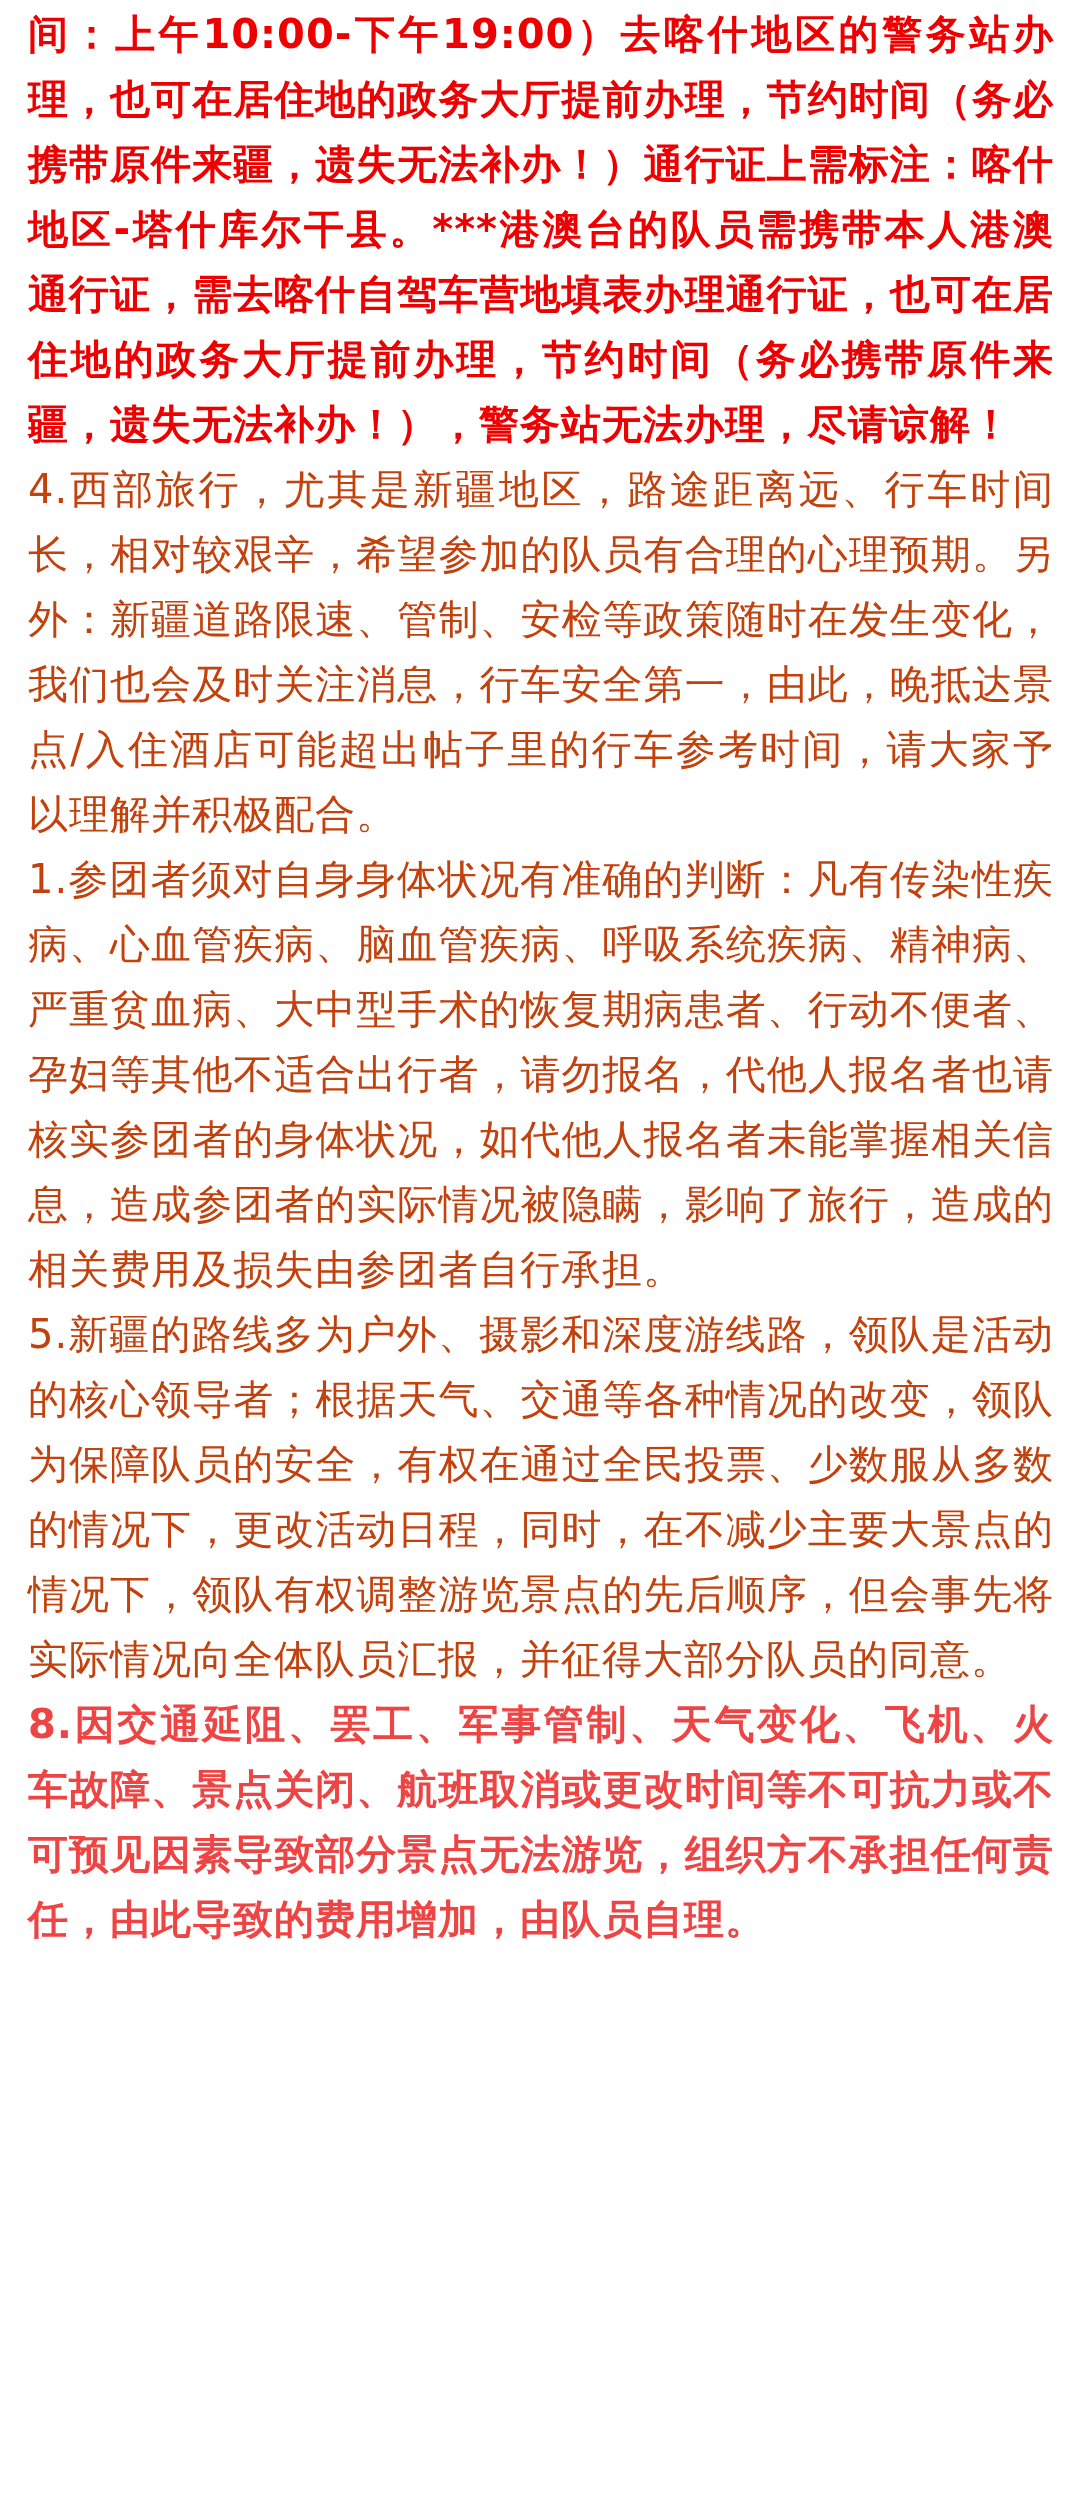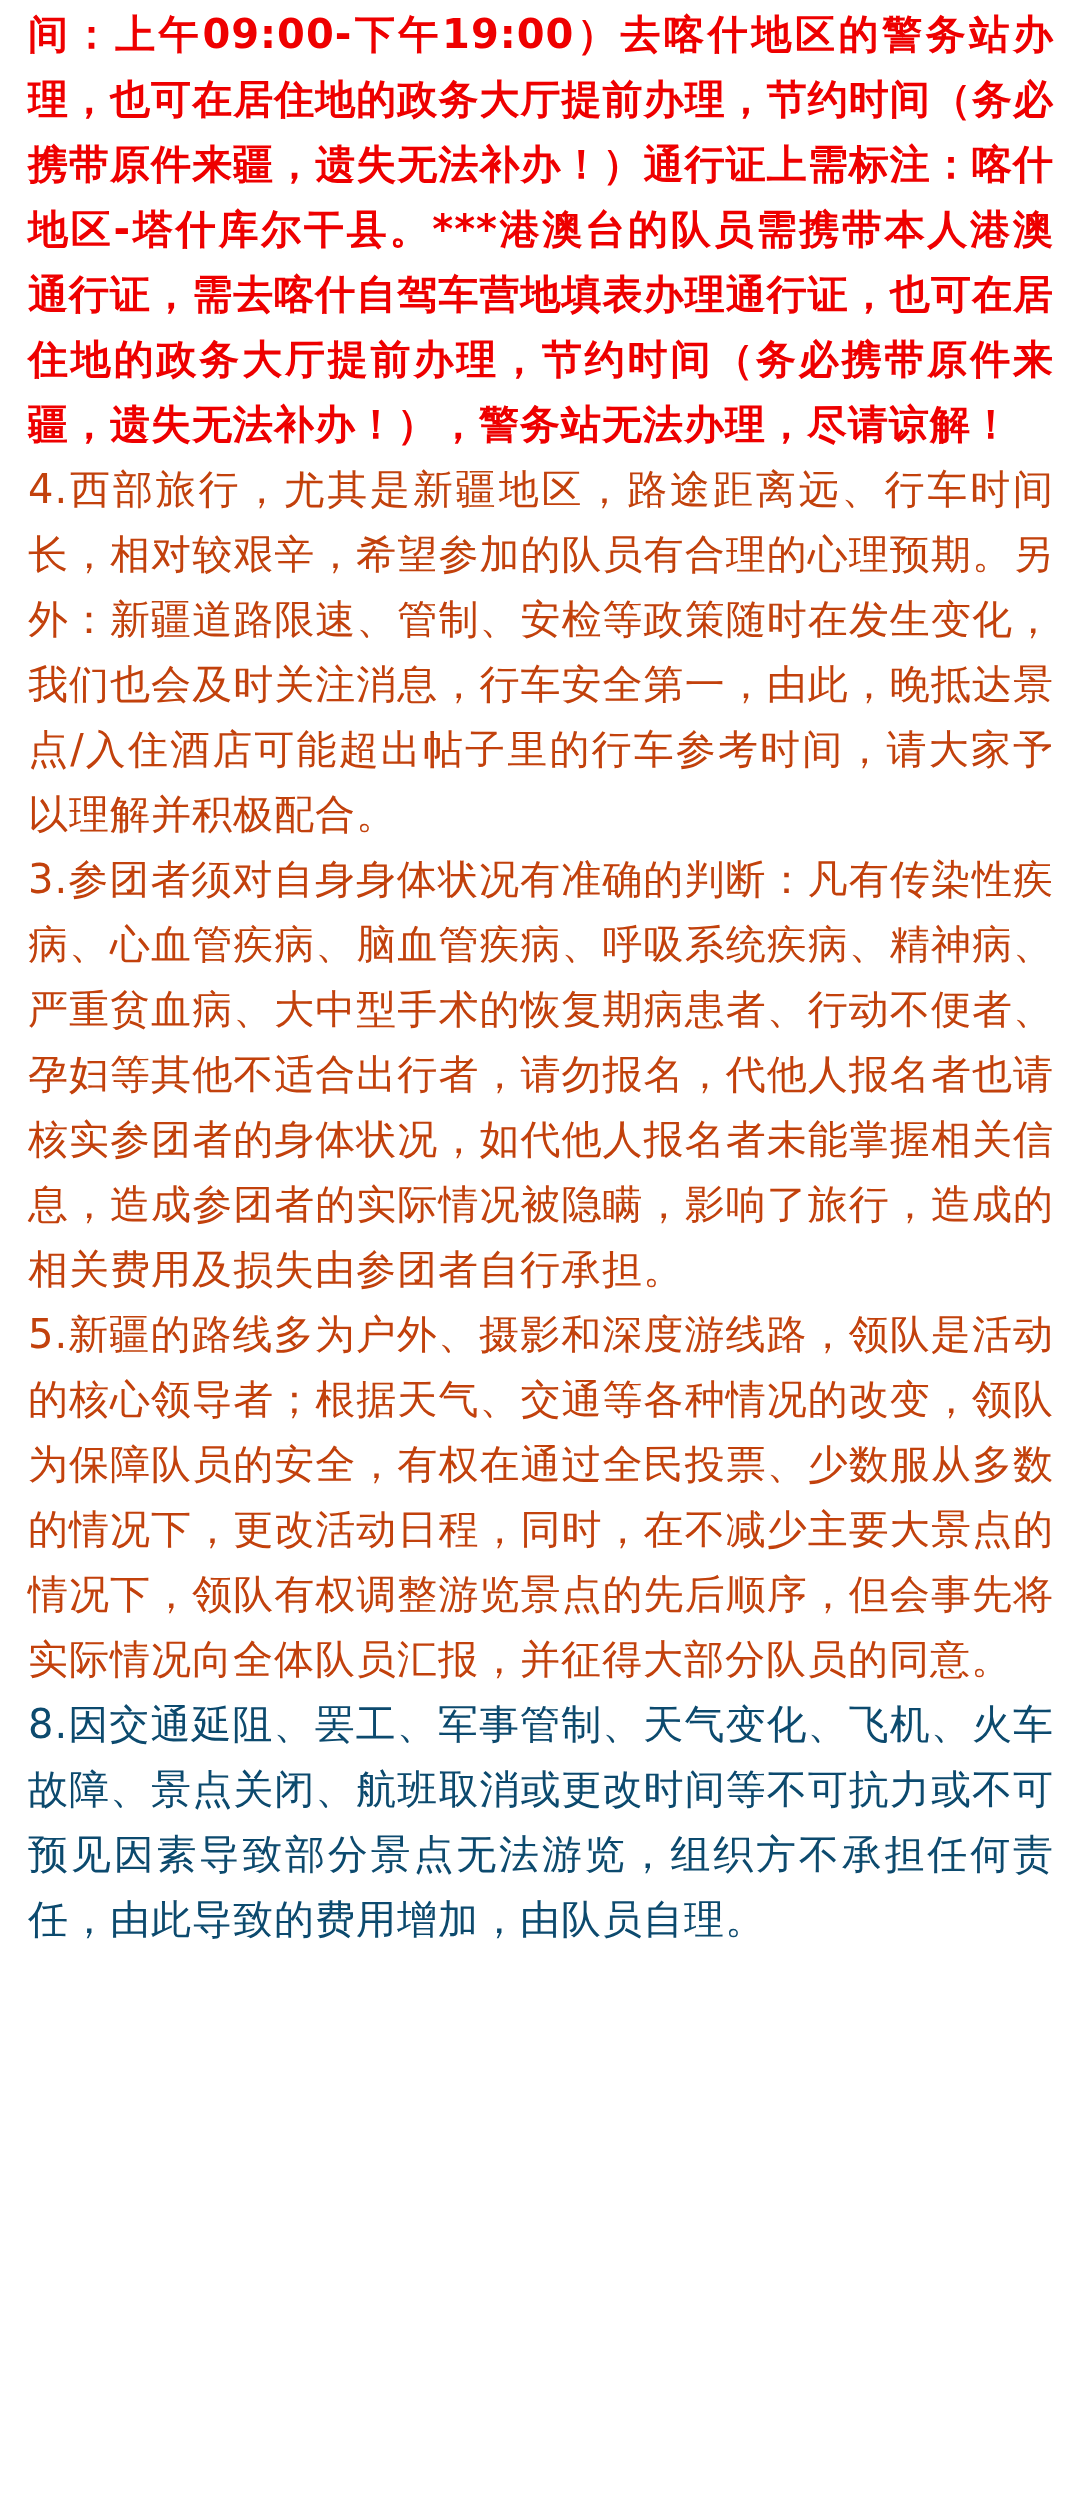--- a/index.html
+++ b/index.html
@@ -8,25 +8,25 @@
     padding: 2px 26px 0 28px;
     font-family: "DejaVu Sans", "Liberation Sans", sans-serif;
     font-size: 40px;
     line-height: 65px;
     color: #1a1a1a;
     letter-spacing: 1px;
     text-align: justify;
   }
   .para { margin: 0; }
   .red { color: #ee0000; font-weight: bold; }
-  .bold { color: #0c4a6e; font-weight: normal; }
+  .bold { color: #ef4444; font-weight: bold; }
   .normal { color: #c2410c; font-weight: normal; }
 </style>
 </head>
 <body>
 
 <div class="doc">
-  <p class="para red">间：上午09:00-下午19:00）去喀什地区的警务站办理，也可在居住地的政务大厅提前办理，节约时间（务必携带原件来疆，遗失无法补办！）通行证上需标注：喀什地区-塔什库尔干县。***港澳台的队员需携带本人港澳通行证，需去喀什自驾车营地填表办理通行证，也可在居住地的政务大厅提前办理，节约时间（务必携带原件来疆，遗失无法补办！），警务站无法办理，尽请谅解！</p>
+  <p class="para red">间：上午10:00-下午19:00）去喀什地区的警务站办理，也可在居住地的政务大厅提前办理，节约时间（务必携带原件来疆，遗失无法补办！）通行证上需标注：喀什地区-塔什库尔干县。***港澳台的队员需携带本人港澳通行证，需去喀什自驾车营地填表办理通行证，也可在居住地的政务大厅提前办理，节约时间（务必携带原件来疆，遗失无法补办！），警务站无法办理，尽请谅解！</p>
   <p class="para normal">4.西部旅行，尤其是新疆地区，路途距离远、行车时间长，相对较艰辛，希望参加的队员有合理的心理预期。另外：新疆道路限速、管制、安检等政策随时在发生变化，我们也会及时关注消息，行车安全第一，由此，晚抵达景点/入住酒店可能超出帖子里的行车参考时间，请大家予以理解并积极配合。</p>
-  <p class="para normal">3.参团者须对自身身体状况有准确的判断：凡有传染性疾病、心血管疾病、脑血管疾病、呼吸系统疾病、精神病、严重贫血病、大中型手术的恢复期病患者、行动不便者、孕妇等其他不适合出行者，请勿报名，代他人报名者也请核实参团者的身体状况，如代他人报名者未能掌握相关信息，造成参团者的实际情况被隐瞒，影响了旅行，造成的相关费用及损失由参团者自行承担。</p>
+  <p class="para normal">1.参团者须对自身身体状况有准确的判断：凡有传染性疾病、心血管疾病、脑血管疾病、呼吸系统疾病、精神病、严重贫血病、大中型手术的恢复期病患者、行动不便者、孕妇等其他不适合出行者，请勿报名，代他人报名者也请核实参团者的身体状况，如代他人报名者未能掌握相关信息，造成参团者的实际情况被隐瞒，影响了旅行，造成的相关费用及损失由参团者自行承担。</p>
   <p class="para normal">5.新疆的路线多为户外、摄影和深度游线路，领队是活动的核心领导者；根据天气、交通等各种情况的改变，领队为保障队员的安全，有权在通过全民投票、少数服从多数的情况下，更改活动日程，同时，在不减少主要大景点的情况下，领队有权调整游览景点的先后顺序，但会事先将实际情况向全体队员汇报，并征得大部分队员的同意。</p>
   <p class="para bold">8.因交通延阻、罢工、军事管制、天气变化、飞机、火车故障、景点关闭、航班取消或更改时间等不可抗力或不可预见因素导致部分景点无法游览，组织方不承担任何责任，由此导致的费用增加，由队员自理。</p>
 </div>
 
 </body></html>

